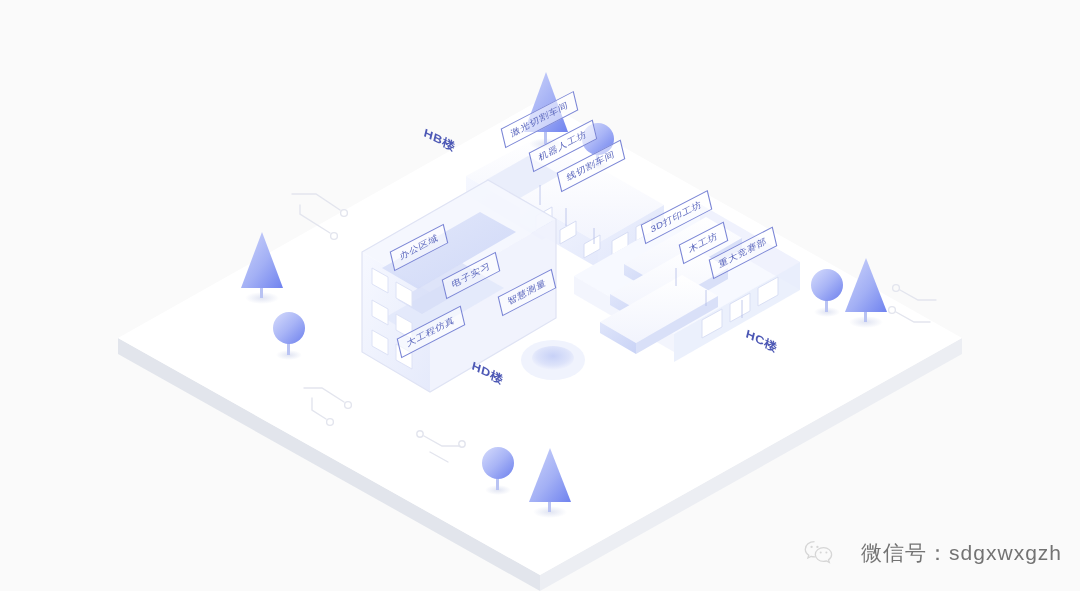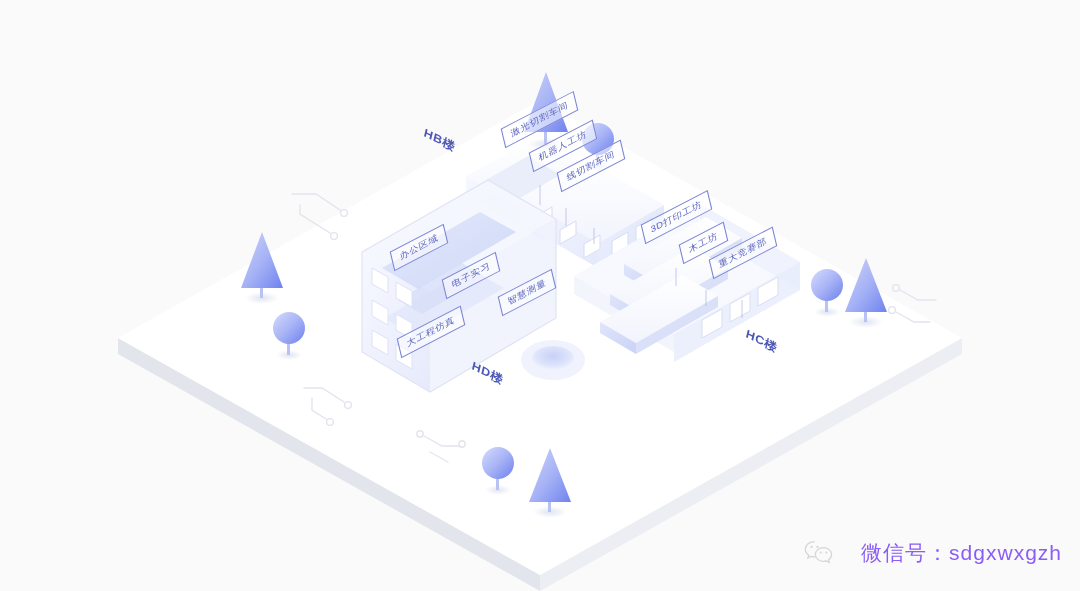--- a/index.html
+++ b/index.html
@@ -62,21 +62,21 @@
   }
 
   
   .watermark {
     position: absolute;
     right: 18px;
     bottom: 24px;
     display: flex;
     align-items: center;
     gap: 27px;
-    color: #8b5cf6;
+    color: #737373;
     font-size: 21px;
     letter-spacing: 1px;
     user-select: none;
   }
   .watermark .wm-text {
     white-space: nowrap;
   }
 </style>
 </head>
 <body>

